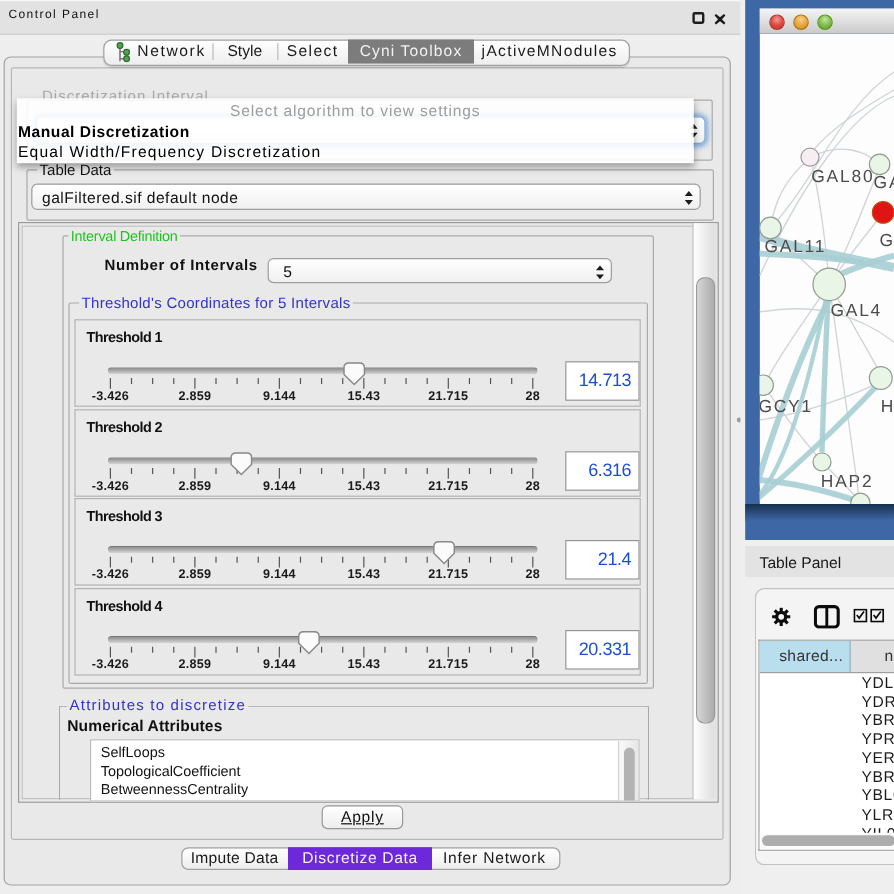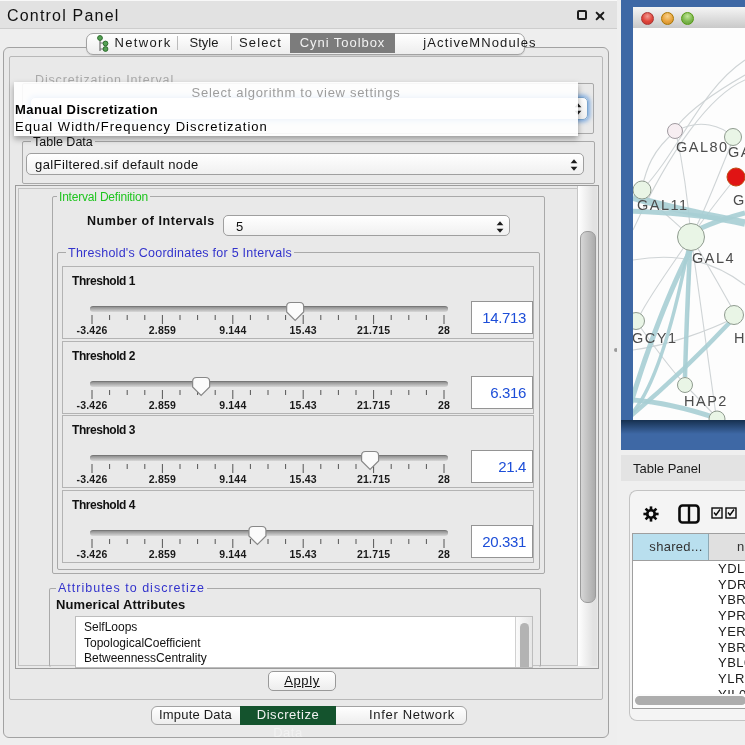--- a/index.html
+++ b/index.html
@@ -17,21 +17,21 @@
 .tlab{position:absolute;top:56.5px;font-size:10.5px;font-weight:bold;letter-spacing:0.2px;color:#1a1a1a;transform:translateX(-50%);white-space:nowrap;}
 .toptab{position:absolute;top:33px;height:20px;line-height:20px;font-size:13px;color:#1a1a1a;text-align:center;}
 .sep{position:absolute;top:36px;height:14px;width:1px;background:#bbb;}
 </style>
 </head>
 <body>
 
 <div class="abs" style="left:0;top:0;width:621px;height:745px;background:#eeeeee;"></div>
 
 <div class="abs" style="left:0;top:0;width:617px;height:28px;background:#e2e2e2;border-bottom:1px solid #cdcdcd;box-shadow:inset 0 1px 0 #f8f8f8;"></div>
-<div class="abs" style="left:7px;top:7px;font-size:16px;letter-spacing:1.2px;color:#111;">Control Panel</div>
+<div class="abs" style="left:7px;top:7px;font-size:10px;letter-spacing:1.2px;color:#111;">Control Panel</div>
 
 <div class="abs" style="left:577px;top:10px;width:6px;height:6px;border:2px solid #1d1d1d;border-radius:2px;"></div>
 <svg class="abs" style="left:595px;top:11px;" width="10" height="10" viewBox="0 0 13 13">
     <path d="M2.2 0.8 L6.5 4.4 L10.8 0.8 L12.4 2.4 L8.6 6.5 L12.4 10.6 L10.8 12.2 L6.5 8.6 L2.2 12.2 L0.6 10.6 L4.4 6.5 L0.6 2.4 Z" fill="#1b1b1b"></path>
   </svg>
 
 <div class="abs" style="left:3px;top:47px;width:604px;height:689px;border:1px solid #a2a2a2;border-radius:6px;background:#e9e9e9;"></div>
 
 <div class="abs" style="left:9px;top:56px;width:592px;height:642px;border:1px solid #b8b8b8;border-radius:2px;background:#e9e9e9;"></div>
 
@@ -42,21 +42,21 @@
 <circle cx="5" cy="4" r="2.4" fill="#54a254" stroke="#2d6b2d" stroke-width="1"></circle>
 <circle cx="10.5" cy="9.5" r="2.4" fill="#54a254" stroke="#2d6b2d" stroke-width="1"></circle>
 <circle cx="10.5" cy="15" r="2.4" fill="#54a254" stroke="#2d6b2d" stroke-width="1"></circle>
 </svg>
 <div class="toptab" style="left:110px;width:66px;letter-spacing:1.35px;">Network</div>
 <div class="sep" style="left:177px;"></div>
 <div class="toptab" style="left:178px;width:52px;">Style</div>
 <div class="sep" style="left:231px;"></div>
 <div class="toptab" style="left:232px;width:57px;letter-spacing:1.15px;">Select</div>
 <div class="abs toptab" style="left:290px;width:105px;background:#7c7c7c;color:#f2f2f2;letter-spacing:0.95px;">Cyni Toolbox</div>
-<div class="toptab" style="left:417px;width:126px;border-radius:0 7px 7px 0;letter-spacing:1.1px;">jActiveMNodules</div>
+<div class="toptab" style="left:395px;width:126px;border-radius:0 7px 7px 0;letter-spacing:1.1px;">jActiveMNodules</div>
 
 <div class="gbox" style="left:22px;top:83px;width:570px;height:49px;"></div>
 <div class="grouptitle" style="left:33px;top:73px;color:#a9a9a9;letter-spacing:0.85px;background:transparent;">Discretization Interval</div>
 <div class="combo" style="left:30px;top:97px;width:556px;height:21px;border-color:#7ea7cf;box-shadow:0 0 4px 2px rgba(90,150,220,0.75);">
     <svg class="arr" viewBox="0 0 9 13" width="9" height="13">
       <path d="M4.5 0 L8.3 4.6 L0.7 4.6 Z" fill="#1c1c1c"></path>
       <path d="M4.5 13 L8.3 8.4 L0.7 8.4 Z" fill="#1c1c1c"></path>
     </svg>
   </div>
 
@@ -239,21 +239,21 @@
 <div class="abs" style="left:75px;top:616px;width:456px;height:50px;background:#fff;border:1px solid #bdbdbd;overflow:hidden;">
   <div style="font-size:12px;color:#111;padding:3px 0 0 8px;line-height:15.5px;">SelfLoops<br>TopologicalCoefficient<br>BetweennessCentrality</div>
   <div style="position:absolute;right:0;top:0;width:16px;height:50px;background:linear-gradient(90deg,#fafafa,#e6e6e6);border-left:1px solid #d0d0d0;"></div>
   <div style="position:absolute;right:3.5px;top:6px;width:9px;height:60px;border-radius:5px;background:#b3b3b3;"></div>
 </div>
 
 <div class="abs" style="left:268px;top:671px;width:66px;height:18px;background:linear-gradient(#ffffff,#ededed);border:1px solid #999;border-radius:5px;font-size:13px;letter-spacing:0.6px;color:#111;text-align:center;line-height:18px;text-decoration:underline;">Apply</div>
 
 <div class="abs" style="left:151px;top:706px;width:314px;height:17px;border:1px solid #a2a2a2;border-radius:6px;background:linear-gradient(#ffffff,#ededed);"></div>
 <div class="abs toptab" style="left:151px;top:707px;height:17px;line-height:16px;width:89px;letter-spacing:0.2px;">Impute Data</div>
-<div class="abs toptab" style="left:240px;top:706px;height:19px;line-height:18px;width:96px;background:#14532d;color:#f2f2f2;letter-spacing:0.55px;">Discretize Data</div>
+<div class="abs toptab" style="left:240px;top:706px;height:19px;line-height:18px;width:120px;background:#6d28d9;color:#f2f2f2;letter-spacing:0.55px;">Discretize Data</div>
 <div class="abs toptab" style="left:358px;top:707px;height:17px;line-height:16px;width:108px;letter-spacing:0.65px;">Infer Network</div>
 
 <div class="abs" style="left:14px;top:82px;width:564px;height:54px;background:rgba(255,255,255,0.9);box-shadow:0 3px 6px rgba(0,0,0,0.35);"></div>
 <div class="abs" style="left:14px;top:85px;width:564px;text-align:center;font-size:13px;letter-spacing:0.7px;color:#9d9d9d;">Select algorithm to view settings</div>
 <div class="abs" style="left:15px;top:102px;font-size:13px;font-weight:bold;letter-spacing:0.45px;color:#000;">Manual Discretization</div>
 <div class="abs" style="left:15px;top:119px;font-size:13px;letter-spacing:1px;color:#000;">Equal Width/Frequency Discretization</div>
 
 <div class="abs" style="left:614px;top:348px;width:4px;height:4px;border-radius:2px;background:#9a9a9a;"></div>
 
 <div class="abs" style="left:617px;top:0;width:128px;height:745px;background:#efefef;"></div>

